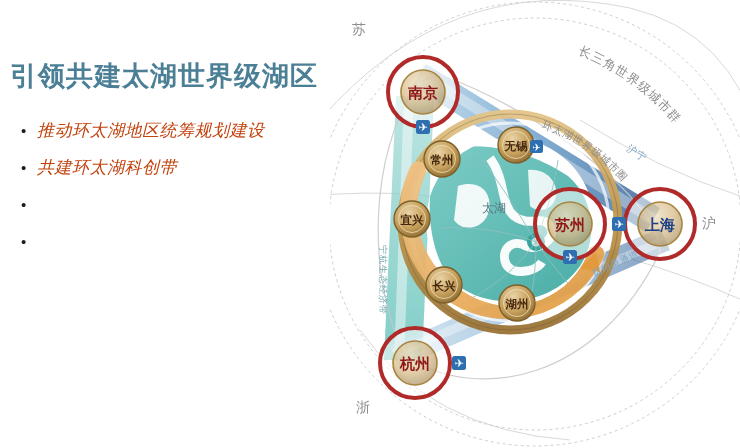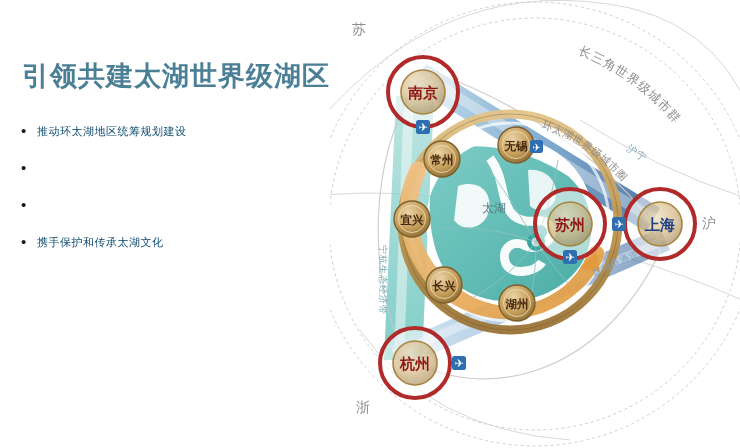--- a/index.html
+++ b/index.html
@@ -8,39 +8,39 @@
     background:#ffffff;
     font-family:"Liberation Sans","DejaVu Sans",sans-serif;
     overflow:hidden;
     position:relative;
   }
   #slide{position:absolute;left:0;top:0;width:740px;height:448px;background:#fff;overflow:hidden;}
 
   
   .text-panel{position:absolute;left:0;top:0;width:370px;height:448px;z-index:40;}
   .slide-title{
-    position:absolute;left:22px;top:58px;
+    position:absolute;left:10px;top:58px;
     font-size:27px;font-weight:bold;letter-spacing:1px;
     color:#4b7f96;
     white-space:nowrap;
     text-shadow:0 1px 0 rgba(255,255,255,.9);
   }
   .bullets{position:absolute;left:18px;top:120px;width:330px;}
   .bullet{
     display:flex;align-items:flex-start;
     margin-bottom:15px;
   }
   .bullet-dot{
     width:16px;flex:0 0 16px;
     color:#1b1b1b;font-size:15px;line-height:22px;
     text-align:left;padding-left:3px;
   }
   .bullet-text{
-    font-size:11px;line-height:22px;color:#0c4a6e;
-    letter-spacing:.5px;white-space:nowrap;
+    font-size:17px;line-height:22px;color:#c2410c;
+    letter-spacing:.5px;white-space:nowrap;font-style:italic;
   }
 
   
   .diagram{position:absolute;left:330px;top:0;width:410px;height:448px;z-index:10;}
   .diagram svg{display:block;}
 
   
 </style>
 </head>
 <body>
@@ -249,24 +249,24 @@
   <div class="text-panel">
     <div class="slide-title">引领共建太湖世界级湖区</div>
 
     <div class="bullets">
       <div class="bullet">
         <span class="bullet-dot">•</span>
         <span class="bullet-text">推动环太湖地区统筹规划建设</span>
       </div>
       <div class="bullet">
         <span class="bullet-dot">•</span>
-      </div>
-      <div class="bullet">
-        <span class="bullet-dot">•</span>
-      </div>
-      <div class="bullet">
-        <span class="bullet-dot">•</span>
-        <span class="bullet-text">携手保护和传承太湖文化</span>
+        <span class="bullet-text">共建环太湖科创带</span>
+      </div>
+      <div class="bullet">
+        <span class="bullet-dot">•</span>
+      </div>
+      <div class="bullet">
+        <span class="bullet-dot">•</span>
       </div>
     </div>
   </div>
 
 </div>
 
 </body></html>

